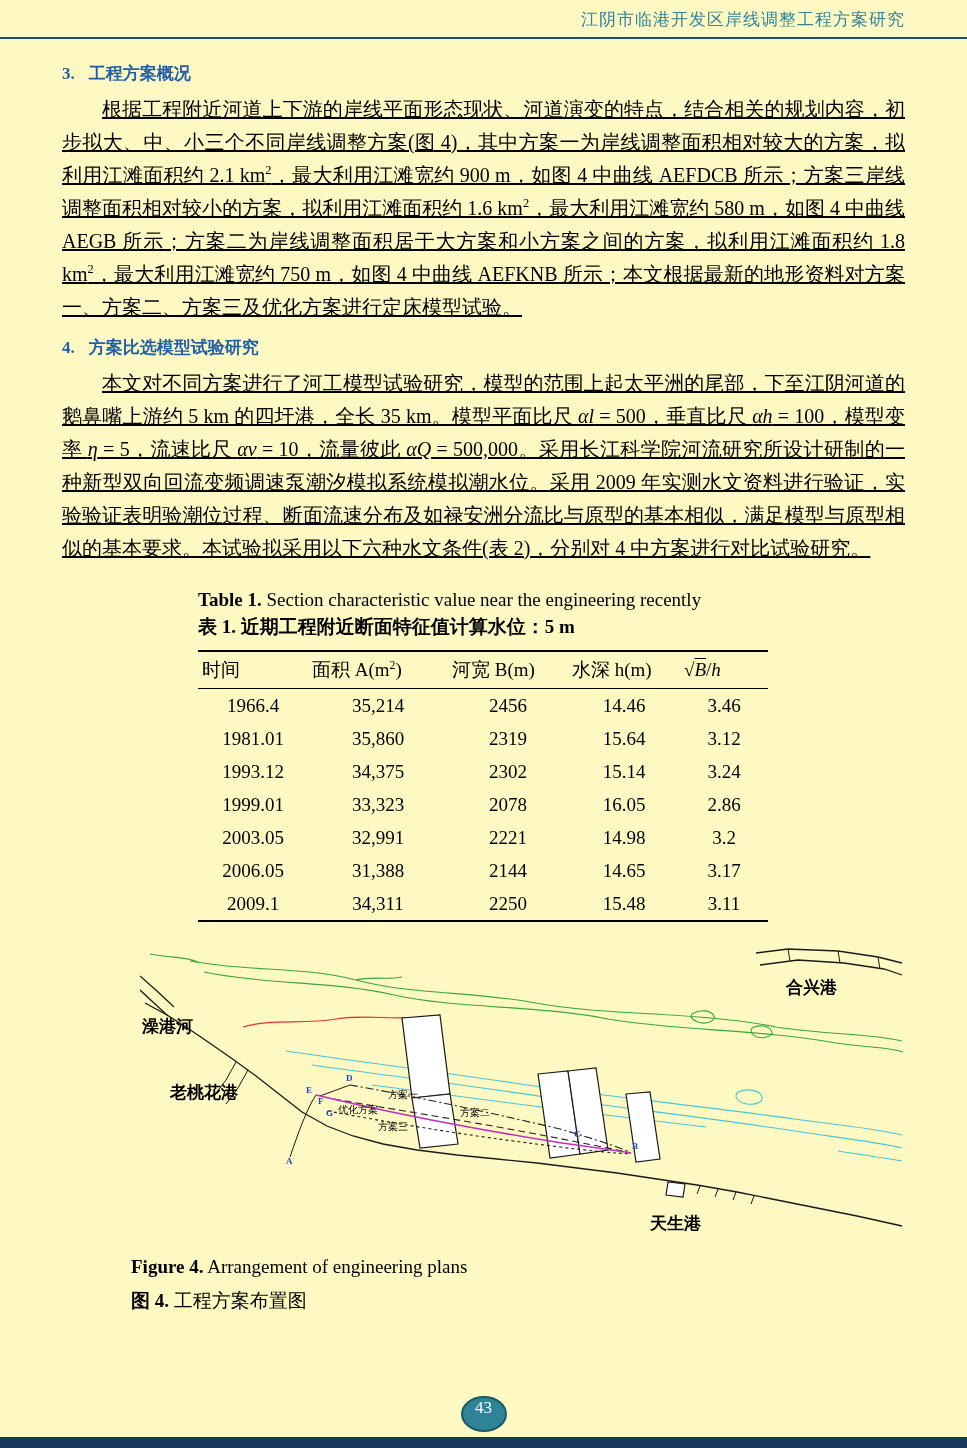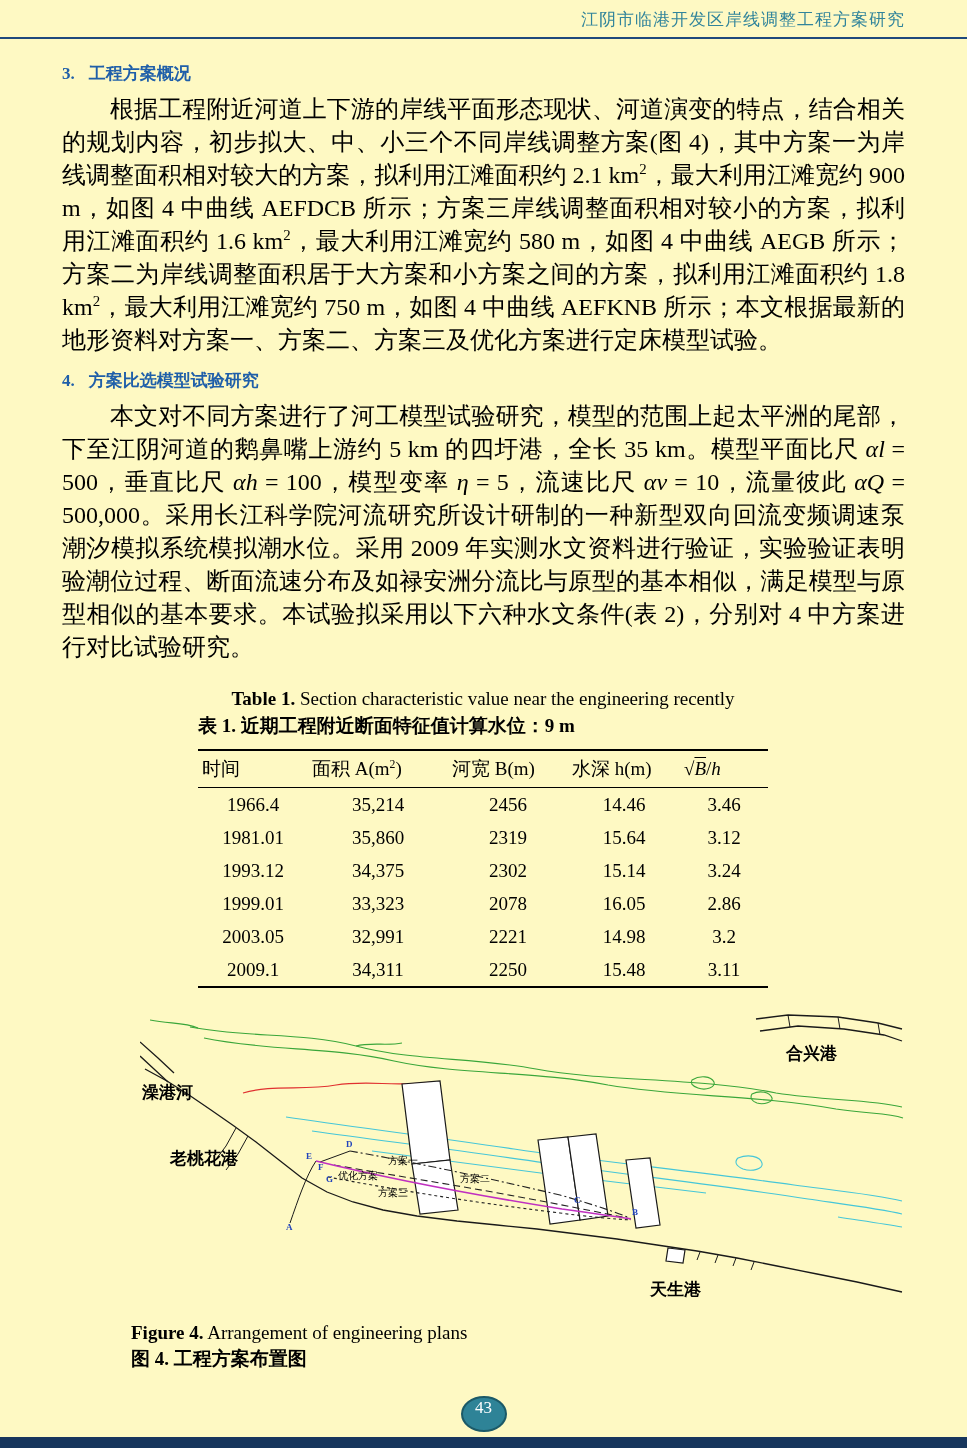--- a/index.html
+++ b/index.html
@@ -15,28 +15,29 @@
     position:absolute;top:37px;left:0;width:100%;height:2px;
     background:var(--rule-navy,#1F497D);
   }
   .content{position:absolute;left:62px;top:50px;width:843px;}
   h2.sec{
     margin:12px 0 8px 0;font-size:17px;font-weight:bold;
     color:var(--heading-blue,#1F5FA9);
   }
   h2.sec .sec-num{margin-right:14px;}
   p.body-par{
-    margin:0 0 4px 0;font-size:24px;line-height:33px;text-align:justify;
+    margin:0 0 4px 0;font-size:20px;line-height:33px;text-align:justify;
     text-indent:2em;
+    text-decoration:underline;
   }
   sup{font-size:0.62em;line-height:0;}
   .ital{font-style:italic;}
   .over{font-style:italic;text-decoration:overline;}
   .table-block{margin:24px 0 0 136px;width:570px;}
-  .cap-en{font-size:19px;margin:0 0 3px 0;text-align:center;}
+  .cap-en{font-size:19px;margin:0 0 3px 0;}
   .cap-cn{font-size:19px;font-weight:bold;margin:0 0 10px 0;}
   table.data-table{
     width:570px;border-collapse:collapse;table-layout:fixed;
     border-top:2px solid #000;border-bottom:2px solid #000;font-size:19px;
   }
   table.data-table thead tr{border-bottom:1px solid #000;}
   table.data-table th{font-weight:normal;height:36px;text-align:left;padding:0 4px;}
   table.data-table td{height:33px;text-align:center;padding:0 4px;}
   figure.figure-block{margin:24px 0 0 0;padding:0;}
   .map{display:block;margin-left:78px;}
@@ -49,21 +50,21 @@
   .map .plan1{stroke:#222;fill:none;stroke-width:1.1;stroke-dasharray:8 3 2 3;}
   .map .plan2{stroke:#222;fill:none;stroke-width:1.1;stroke-dasharray:7 4;}
   .map .plan3{stroke:#222;fill:none;stroke-width:1.1;stroke-dasharray:3 3;}
   .map .opt{stroke:var(--plan-magenta,#C030C0);fill:none;stroke-width:1.5;}
   .map text{font-family:"Liberation Serif","DejaVu Serif",serif;}
   .map .maplabel{font-size:17px;font-weight:600;fill:#000;}
   .map .planlabel{font-size:10px;fill:#000;}
   .map .pt{font-size:9px;font-weight:bold;fill:var(--point-letter-blue,#2244BB);}
   figcaption{margin-left:69px;margin-top:10px;}
   .fig-cap-en{font-size:19px;}
-  .fig-cap-cn{font-size:19px;font-weight:bold;margin-top:2px;}
+  .fig-cap-cn{font-size:19px;font-weight:normal;margin-top:10px;}
   .page-badge{
     position:absolute;left:50%;top:1396px;transform:translateX(-50%);
     width:46px;height:36px;border-radius:50%;
     background:var(--badge-fill,#2E8397);border:2px solid var(--badge-border,#1C5A68);
     color:#fff;display:flex;justify-content:center;
     font-size:17px;box-sizing:border-box;
   }
   .footer-bar{
     position:absolute;left:0;bottom:0;width:100%;height:11px;
     background:var(--footer-bar-navy,#17365D);
@@ -82,21 +83,21 @@
     <h2 class="sec"><span class="sec-num">3.</span><span>工程方案概况</span></h2>
 
     <p class="body-par"><span>根据工程附近河道上下游的岸线平面形态现状、河道演变的特点，结合相关的规划内容，初步拟大、中、小三个不同岸线调整方案(图 4)，其中方案一为岸线调整面积相对较大的方案，拟利用江滩面积约 2.1 km</span><sup>2</sup><span>，最大利用江滩宽约 900 m，如图 4 中曲线 AEFDCB 所示；方案三岸线调整面积相对较小的方案，拟利用江滩面积约 1.6 km</span><sup>2</sup><span>，最大利用江滩宽约 580 m，如图 4 中曲线 AEGB 所示；方案二为岸线调整面积居于大方案和小方案之间的方案，拟利用江滩面积约 1.8 km</span><sup>2</sup><span>，最大利用江滩宽约 750 m，如图 4 中曲线 AEFKNB 所示；本文根据最新的地形资料对方案一、方案二、方案三及优化方案进行定床模型试验。</span></p>
 
     <h2 class="sec"><span class="sec-num">4.</span><span>方案比选模型试验研究</span></h2>
 
     <p class="body-par"><span>本文对不同方案进行了河工模型试验研究，模型的范围上起太平洲的尾部，下至江阴河道的鹅鼻嘴上游约 5 km 的四圩港，全长 35 km。模型平面比尺 </span><span class="ital">αl</span><span> = 500，垂直比尺 </span><span class="ital">αh</span><span> = 100，模型变率 </span><span class="ital">η</span><span> = 5，流速比尺 </span><span class="ital">αv</span><span> = 10，流量彼此 </span><span class="ital">αQ</span><span> = 500,000。采用长江科学院河流研究所设计研制的一种新型双向回流变频调速泵潮汐模拟系统模拟潮水位。采用 2009 年实测水文资料进行验证，实验验证表明验潮位过程、断面流速分布及如禄安洲分流比与原型的基本相似，满足模型与原型相似的基本要求。本试验拟采用以下六种水文条件(表 2)，分别对 4 中方案进行对比试验研究。</span></p>
 
     <div class="table-block">
       <div class="cap-en"><b>Table 1.</b><span> Section characteristic value near the engineering recently</span></div>
-      <div class="cap-cn"><b>表 1.</b><span> 近期工程附近断面特征值计算水位：9 m</span></div>
+      <div class="cap-cn"><b>表 1.</b><span> 近期工程附近断面特征值计算水位：5 m</span></div>
       <table class="data-table">
         <colgroup>
           <col style="width:110px">
             <col style="width:140px">
             <col style="width:120px">
             <col style="width:112px">
             <col style="width:88px">
         </colgroup>
         <thead>
           <tr>
@@ -137,20 +138,27 @@
               <td>2.86</td>
             </tr>
             <tr>
               <td>2003.05</td>
               <td>32,991</td>
               <td>2221</td>
               <td>14.98</td>
               <td>3.2</td>
             </tr>
             <tr>
+              <td>2006.05</td>
+              <td>31,388</td>
+              <td>2144</td>
+              <td>14.65</td>
+              <td>3.17</td>
+            </tr>
+            <tr>
               <td>2009.1</td>
               <td>34,311</td>
               <td>2250</td>
               <td>15.48</td>
               <td>3.11</td>
             </tr>
           </tbody>
       </table>
     </div>
 

